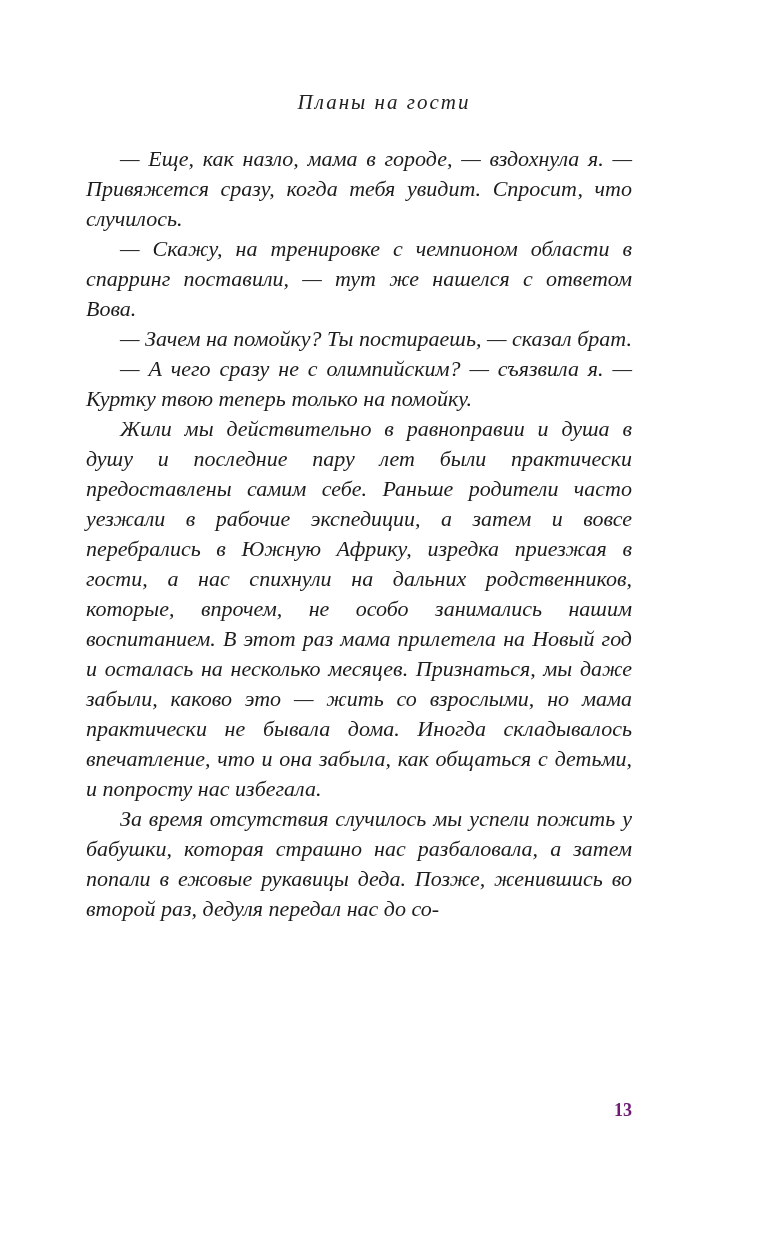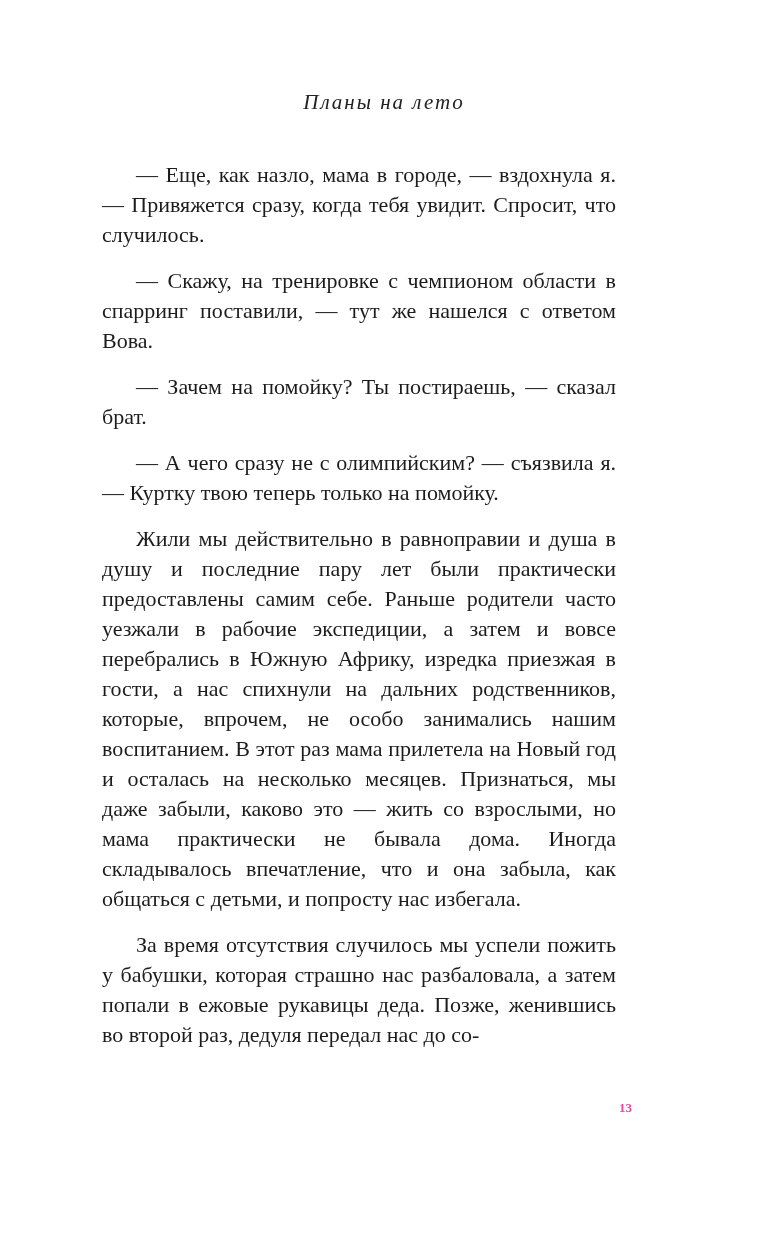--- a/index.html
+++ b/index.html
@@ -32,38 +32,39 @@
     top: 144px;
     left: 86px;
     width: 546px;
     font-size: 22px;
     line-height: 30px;
     text-align: justify;
     hyphens: auto;
     -webkit-hyphens: auto;
   }
   .paragraph {
-    margin: 16px;
+    margin: 0;
     padding: 0;
     text-indent: 34px;
+    font-style: italic;
   }
   .page-number {
     position: absolute;
     top: 1100px;
     right: 136px;
-    font-size: 13px;
+    font-size: 18px;
     font-weight: bold;
-    color: #ec4899;
+    color: #701a75;
   }
 </style>
 </head>
 <body>
 
 <div class="page">
-  <div class="running-head">Планы на лето</div>
+  <div class="running-head">Планы на гости</div>
 
   <div class="text-block">
       <p class="paragraph">— Еще, как назло, мама в городе, — вздохнула я. — Привяжется сразу, когда тебя увидит. Спросит, что случилось.</p>
       <p class="paragraph">— Скажу, на тренировке с чемпионом области в спарринг поставили, — тут же нашелся с ответом Вова.</p>
       <p class="paragraph">— Зачем на помойку? Ты постираешь, — сказал брат.</p>
       <p class="paragraph">— А чего сразу не с олимпийским? — съязвила я. — Куртку твою теперь только на помойку.</p>
       <p class="paragraph">Жили мы действительно в равноправии и душа в душу и последние пару лет были практически предоставлены самим себе. Раньше родители часто уезжали в рабочие экспедиции, а затем и вовсе перебрались в Южную Африку, изредка приезжая в гости, а нас спихнули на дальних родственников, которые, впрочем, не особо занимались нашим воспитанием. В этот раз мама прилетела на Новый год и осталась на несколько месяцев. Признаться, мы даже забыли, каково это — жить со взрослыми, но мама практически не бывала дома. Иногда складывалось впечатление, что и она забыла, как общаться с детьми, и попросту нас избегала.</p>
       <p class="paragraph">За время отсутствия случилось мы успели пожить у бабушки, которая страшно нас разбаловала, а затем попали в ежовые рукавицы деда. Позже, женившись во второй раз, дедуля передал нас до со-</p>
     </div>
 

